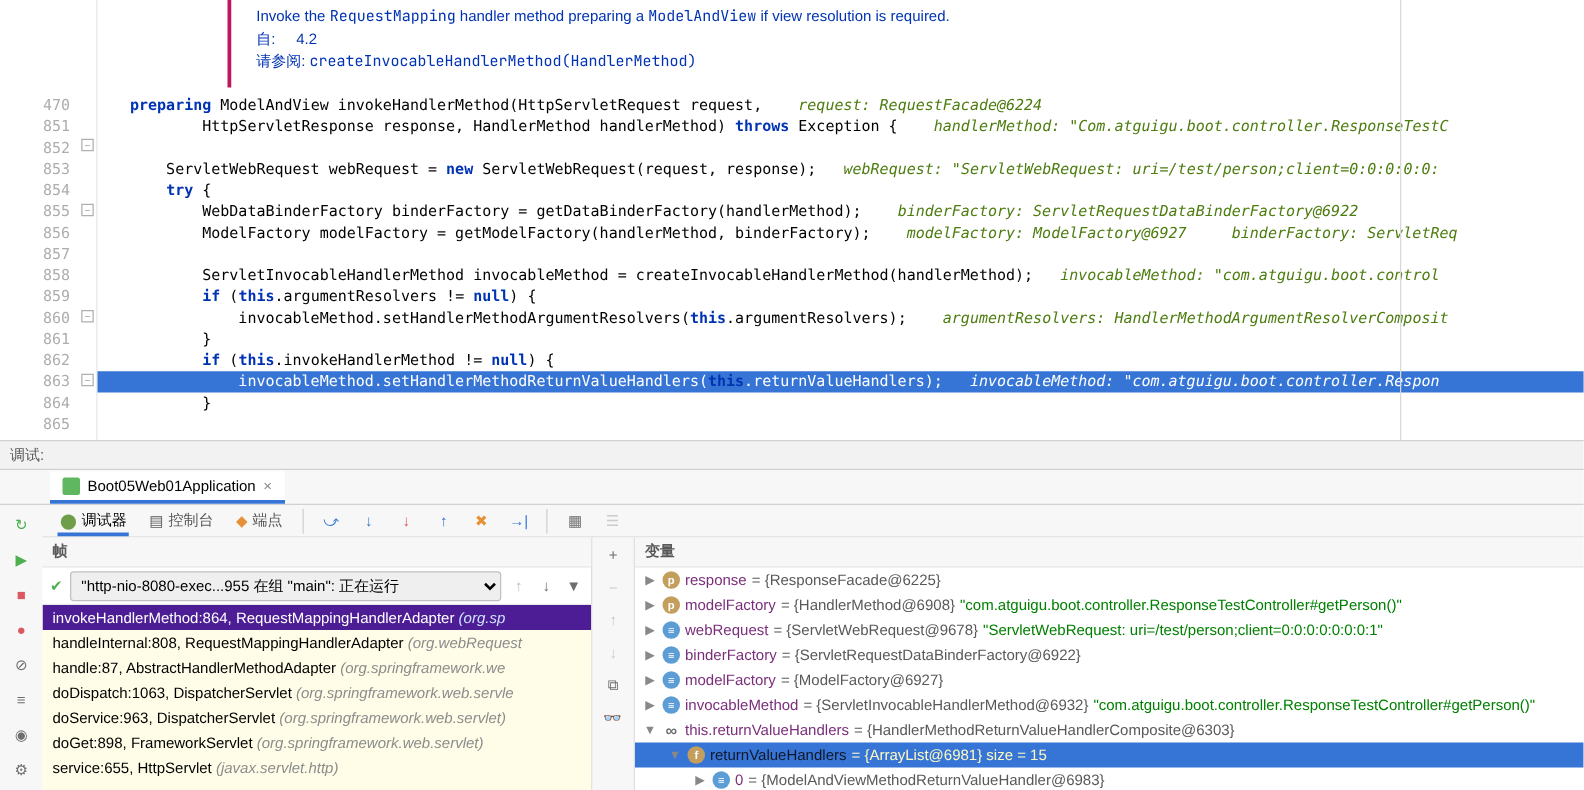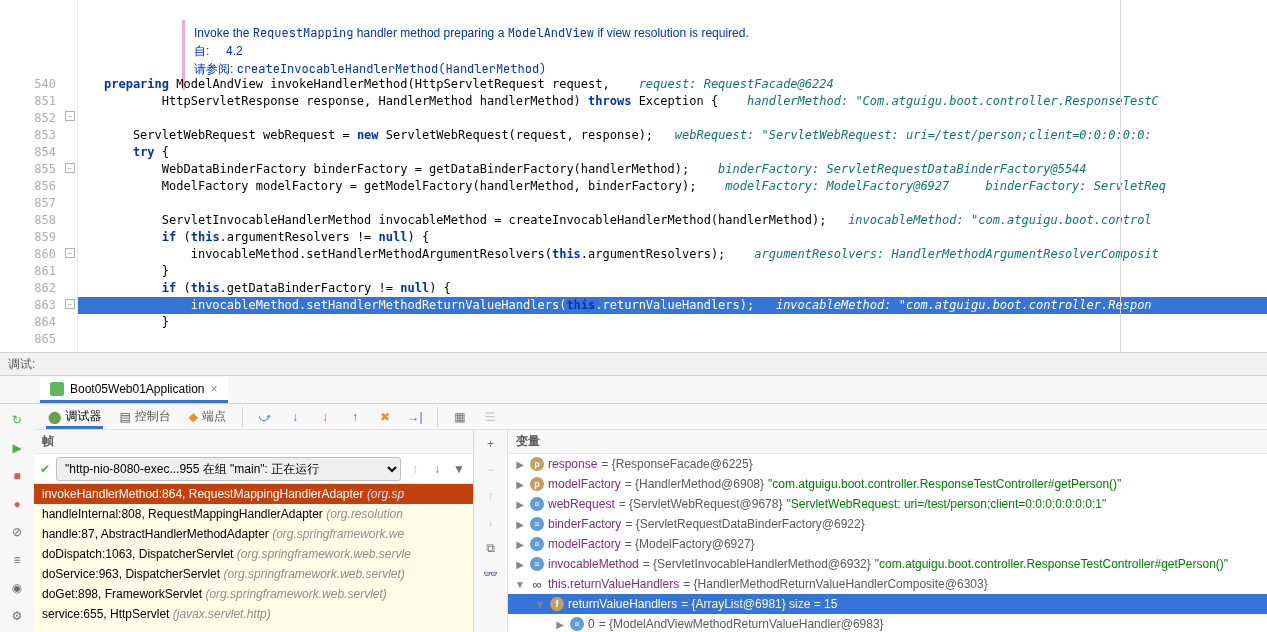--- a/index.html
+++ b/index.html
@@ -11,24 +11,24 @@
 .gutter { width: 64px; background: #fff; text-align: right; color: #adadad; font-family: Consolas, monospace; font-size: 12px; padding-right: 8px; line-height: 17px; }
 .fold { width: 14px; background: #fff; border-right: 1px solid #e8e8e8; position: relative; }
 .fold-mark { width: 10px; height: 10px; border: 1px solid #b0b0b0; background: #fff; display: flex; align-items: center; justify-content: center; font-size: 8px; color: #999; position: absolute; left: 1px; }
 .code { flex: 1; font-family: Consolas, monospace; font-size: 12px; line-height: 17px; position: relative; }
 .code-line { height: 17px; white-space: pre; padding-left: 26px; position: relative; }
 .hl-line { background: #3675d6; color: #fff; }
 .hl-line .kw, .hl-line .str, .hl-line .cm { color: #fff !important; }
 .kw { color: #0033b3; font-weight: bold; }
 .ann { color: #9e880d; }
 .this { color: #0033b3; font-weight: bold; }
-.cm { color: #0f766e; font-style: italic; }
-
-
-.javadoc { position: absolute; left: 104px; top: 0; right: 0; height: 70px; border-left: 3px solid #f9a8d4; padding: 4px 9px; font-family: "Segoe UI", sans-serif; font-size: 12px; color: #1a1a1a; line-height: 18px; margin-top: 20px; }
+.cm { color: #4d7c0f; font-style: italic; }
+
+
+.javadoc { position: absolute; left: 104px; top: 0; right: 0; height: 70px; border-left: 3px solid #be185d; padding: 4px 20px; font-family: "Segoe UI", sans-serif; font-size: 12px; color: #1a1a1a; line-height: 18px; }
 .javadoc .link { color: #0033b3; }
 
 
 .debug-header { height: 24px; background: #f2f2f2; border-top: 1px solid #d1d1d1; border-bottom: 1px solid #d1d1d1; display: flex; align-items: center; padding: 0 8px; }
 .debug-header .lbl { color: #595959; }
 .tab-bar { height: 28px; background: #f7f7f7; display: flex; align-items: flex-end; padding-left: 40px; border-bottom: 1px solid #d1d1d1; }
 .tab { padding: 5px 10px 4px; display: flex; align-items: center; gap: 6px; background: #fff; border-bottom: 3px solid #3675d6; font-size: 12px; }
 .tab .ico { width: 14px; height: 14px; background: #5fb85f; border-radius: 2px; }
 .left-tools { width: 34px; background: #f7f7f7; display: flex; flex-direction: column; align-items: center; padding-top: 8px; gap: 12px; }
 .tool-ico { width: 16px; height: 16px; display: flex; align-items: center; justify-content: center; color: #6e6e6e; cursor: pointer; }
@@ -44,49 +44,49 @@
 .dbg-tab.active { border-bottom: 3px solid #3675d6; padding-bottom: 1px; color: #000; }
 .sep { width: 1px; height: 20px; background: #d0d0d0; }
 
 .debug-content { flex: 1; display: flex; }
 .frames-panel { width: 440px; border-right: 1px solid #d1d1d1; display: flex; flex-direction: column; }
 .panel-header { height: 24px; background: #f7f7f7; border-bottom: 1px solid #e8e8e8; display: flex; align-items: center; padding: 0 8px; color: #595959; font-weight: bold; }
 .thread-select { height: 30px; display: flex; align-items: center; gap: 6px; padding: 0 6px; border-bottom: 1px solid #e8e8e8; }
 .thread-select select { flex: 1; height: 24px; font-size: 12px; border: 1px solid #c0c0c0; border-radius: 3px; padding: 0 4px; }
 .frame-list { flex: 1; overflow: hidden; background: #fffde7; }
 .frame-item { padding: 3px 8px; white-space: nowrap; overflow: hidden; text-overflow: ellipsis; color: #000; }
-.frame-item.sel { background: #c2410c; color: #fff; }
+.frame-item.sel { background: #4c1d95; color: #fff; }
 .frame-item .pkg { font-style: italic; color: #8c8c8c; }
 .frame-item.sel .pkg { color: #d0e3ff; }
 
 .vars-panel { flex: 1; display: flex; flex-direction: column; }
 .actions-col { width: 34px; background: #f7f7f7; border-right: 1px solid #e0e0e0; display: flex; flex-direction: column; align-items: center; padding-top: 6px; gap: 10px; }
 .var-tree { flex: 1; overflow: hidden; font-size: 12px; }
 .var-row { height: 20px; display: flex; align-items: center; padding-left: 6px; gap: 4px; white-space: nowrap; }
 .var-row.sel { background: #3675d6; color: #fff; }
 .exp { width: 12px; height: 12px; display: inline-flex; align-items: center; justify-content: center; color: #888; cursor: pointer; font-size: 10px; }
 .var-ico { width: 14px; height: 14px; border-radius: 50%; display: inline-flex; align-items: center; justify-content: center; font-size: 9px; font-weight: bold; color: #fff; }
 .var-ico.p { background: #c39e5c; }
 .var-ico.f { background: #c39e5c; }
 .var-ico.oo { background: none; color: #6e6e6e; font-size: 13px; }
 .var-name { color: #7a2e7a; }
-.var-row.sel .var-name { color: #ffffff; }
+.var-row.sel .var-name { color: #0f172a; }
 .var-val { color: #595959; }
 .var-row.sel .var-val { color: #fef9c3; }
 .var-str { color: #008000; }
 
 .main-ruler { position: absolute; top: 0; bottom: 0; left: 1042px; width: 1px; background: #d8d8d8; z-index: 1; }
 </style>
 </head>
 <body>
 
 <div class="editor">
   <div class="gutter">
     <div style="height:76px"></div>
-    <div>540</div>
+    <div>470</div>
     <div>851</div>
     <div>852</div>
     <div>853</div>
     <div>854</div>
     <div>855</div>
     <div>856</div>
     <div>857</div>
     <div>858</div>
     <div>859</div>
     <div>860</div>
@@ -108,28 +108,28 @@
       <div><span class="link">Invoke the </span><span class="link mono">RequestMapping</span><span class="link"> handler method preparing a </span><span class="link mono">ModelAndView</span><span class="link"> if view resolution is required.</span></div>
       <div><span class="link">自:</span>&nbsp;&nbsp;&nbsp;&nbsp;&nbsp;<span class="link">4.2</span></div>
       <div><span class="link">请参阅:</span> <span class="link mono">createInvocableHandlerMethod(HandlerMethod)</span></div>
     </div>
     <div style="height:76px"></div>
     <div class="code-line"><span class="kw">preparing</span><span> ModelAndView invokeHandlerMethod(HttpServletRequest request,</span><span class="cm">    request: RequestFacade@6224</span></div>
     <div class="code-line"><span>        HttpServletResponse response, HandlerMethod handlerMethod) </span><span class="kw">throws</span><span> Exception {</span><span class="cm">    handlerMethod: "Com.atguigu.boot.controller.ResponseTestC</span></div>
     <div class="code-line"></div>
     <div class="code-line"><span>    ServletWebRequest webRequest = </span><span class="kw">new</span><span> ServletWebRequest(request, response);</span><span class="cm">   webRequest: "ServletWebRequest: uri=/test/person;client=0:0:0:0:0:</span></div>
     <div class="code-line">    <span class="kw">try</span><span> {</span></div>
-    <div class="code-line"><span>        WebDataBinderFactory binderFactory = getDataBinderFactory(handlerMethod);</span><span class="cm">    binderFactory: ServletRequestDataBinderFactory@5544</span></div>
+    <div class="code-line"><span>        WebDataBinderFactory binderFactory = getDataBinderFactory(handlerMethod);</span><span class="cm">    binderFactory: ServletRequestDataBinderFactory@6922</span></div>
     <div class="code-line"><span>        ModelFactory modelFactory = getModelFactory(handlerMethod, binderFactory);</span><span class="cm">    modelFactory: ModelFactory@6927     binderFactory: ServletReq</span></div>
     <div class="code-line"></div>
     <div class="code-line"><span>        ServletInvocableHandlerMethod invocableMethod = createInvocableHandlerMethod(handlerMethod);</span><span class="cm">   invocableMethod: "com.atguigu.boot.control</span></div>
     <div class="code-line"><span>        </span><span class="kw">if</span><span> (</span><span class="this">this</span><span>.argumentResolvers != </span><span class="kw">null</span><span>) {</span></div>
     <div class="code-line"><span>            invocableMethod.setHandlerMethodArgumentResolvers(</span><span class="this">this</span><span>.argumentResolvers);</span><span class="cm">    argumentResolvers: HandlerMethodArgumentResolverComposit</span></div>
     <div class="code-line"><span>        }</span></div>
-    <div class="code-line"><span>        </span><span class="kw">if</span><span> (</span><span class="this">this</span><span>.getDataBinderFactory != </span><span class="kw">null</span><span>) {</span></div>
+    <div class="code-line"><span>        </span><span class="kw">if</span><span> (</span><span class="this">this</span><span>.invokeHandlerMethod != </span><span class="kw">null</span><span>) {</span></div>
     <div class="code-line hl-line"><span>            invocableMethod.setHandlerMethodReturnValueHandlers(</span><span class="this">this</span><span>.returnValueHandlers);</span><span class="cm">   invocableMethod: "com.atguigu.boot.controller.Respon</span></div>
     <div class="code-line"><span>        }</span></div>
   </div>
 </div>
 
 <div class="debug-header">
   <span class="lbl">调试:</span>
 </div>
 <div class="tab-bar">
   <div class="tab">
@@ -182,21 +182,21 @@
           <span style="color:#4caf50">✔</span>
           <select>
             <option>"http-nio-8080-exec...955 在组 "main": 正在运行</option>
           </select>
           <span class="tool-ico" style="color:#c0c0c0">↑</span>
           <span class="tool-ico">↓</span>
           <span class="tool-ico">▼</span>
         </div>
         <div class="frame-list" id="stack">
             <div class="frame-item sel"><span>invokeHandlerMethod:864, RequestMappingHandlerAdapter </span><span class="pkg">(org.sp</span></div>
-            <div class="frame-item"><span>handleInternal:808, RequestMappingHandlerAdapter </span><span class="pkg">(org.resolution</span></div>
+            <div class="frame-item"><span>handleInternal:808, RequestMappingHandlerAdapter </span><span class="pkg">(org.webRequest</span></div>
             <div class="frame-item"><span>handle:87, AbstractHandlerMethodAdapter </span><span class="pkg">(org.springframework.we</span></div>
             <div class="frame-item"><span>doDispatch:1063, DispatcherServlet </span><span class="pkg">(org.springframework.web.servle</span></div>
             <div class="frame-item"><span>doService:963, DispatcherServlet </span><span class="pkg">(org.springframework.web.servlet)</span></div>
             <div class="frame-item"><span>doGet:898, FrameworkServlet </span><span class="pkg">(org.springframework.web.servlet)</span></div>
             <div class="frame-item"><span>service:655, HttpServlet </span><span class="pkg">(javax.servlet.http)</span></div>
           </div>
       </div>
       <div class="actions-col">
         <span class="tool-ico">+</span>
         <span class="tool-ico" style="color:#ccc">−</span>

